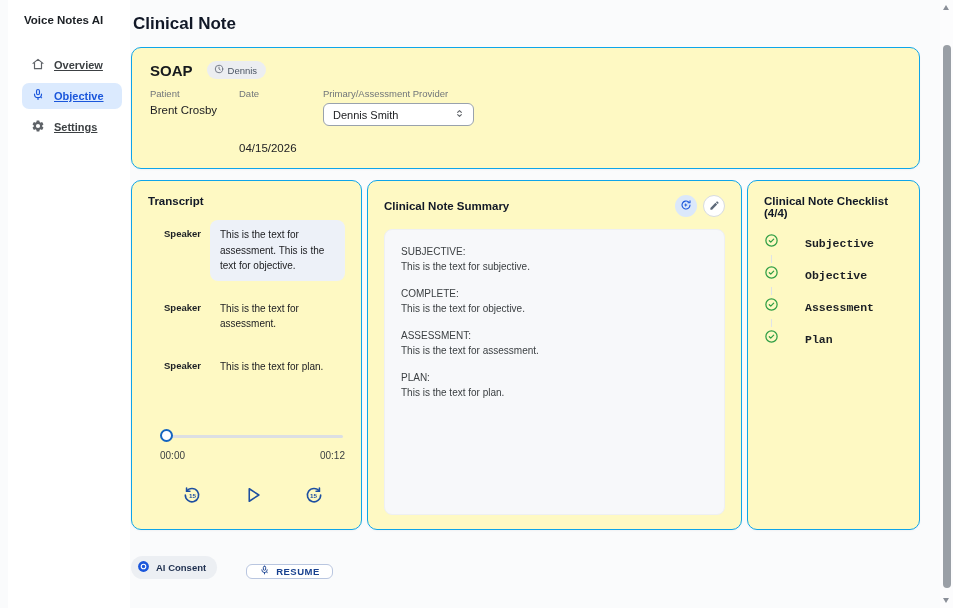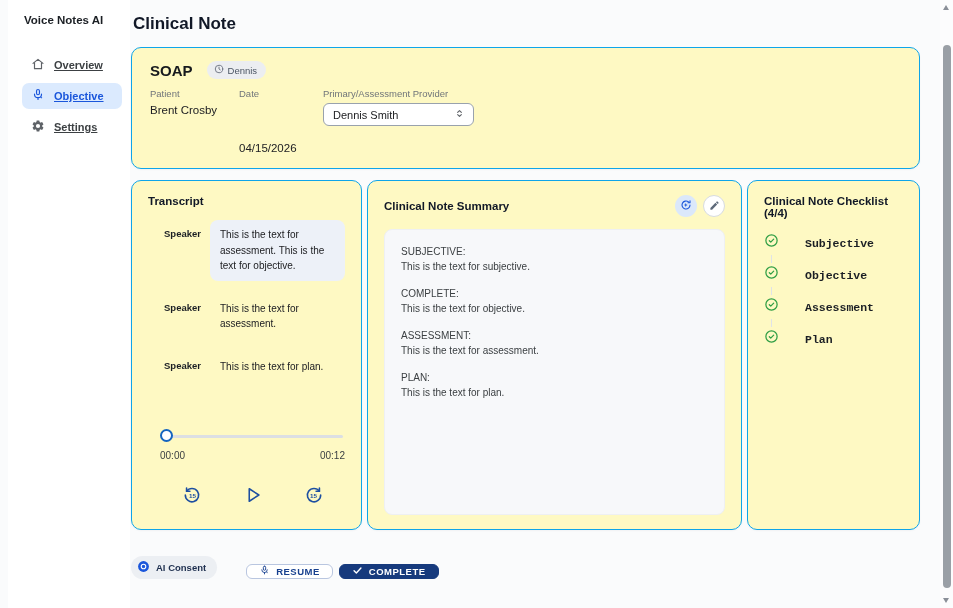--- a/index.html
+++ b/index.html
@@ -329,28 +329,20 @@
           <span>
             <svg width="11" height="11" viewBox="0 0 24 24" fill="none" stroke="#17408f" stroke-width="2" stroke-linecap="round" stroke-linejoin="round">
                 <rect x="9.5" y="2.5" width="5" height="9" rx="2.5"></rect>
                 <path d="M6 10.5a6 6 0 0 0 12 0"></path>
                 <path d="M12 16.5v3"></path>
                 <path d="m17.6 14.4.6 1.4 1.4.6-1.4.6-.6 1.4-.6-1.4-1.4-.6 1.4-.6z" fill="#17408f" stroke="none"></path>
               </svg>
           </span>
           <span>RESUME</span>
         </button>
-        <button class="btn solid">
-          <span>
-            <svg width="11" height="11" viewBox="0 0 24 24" fill="none" stroke="#fff" stroke-width="3" stroke-linecap="round" stroke-linejoin="round">
-                <path d="m4.5 12.5 5 5 10-11"></path>
-              </svg>
-          </span>
-          <span>COMPLETE</span>
-        </button>
       </div>
     </div>
   </main>
 
   <div class="scrollbar">
     <div class="sb-arrow up"></div>
     <div class="sb-thumb"></div>
     <div class="sb-arrow down"></div>
   </div>
 

